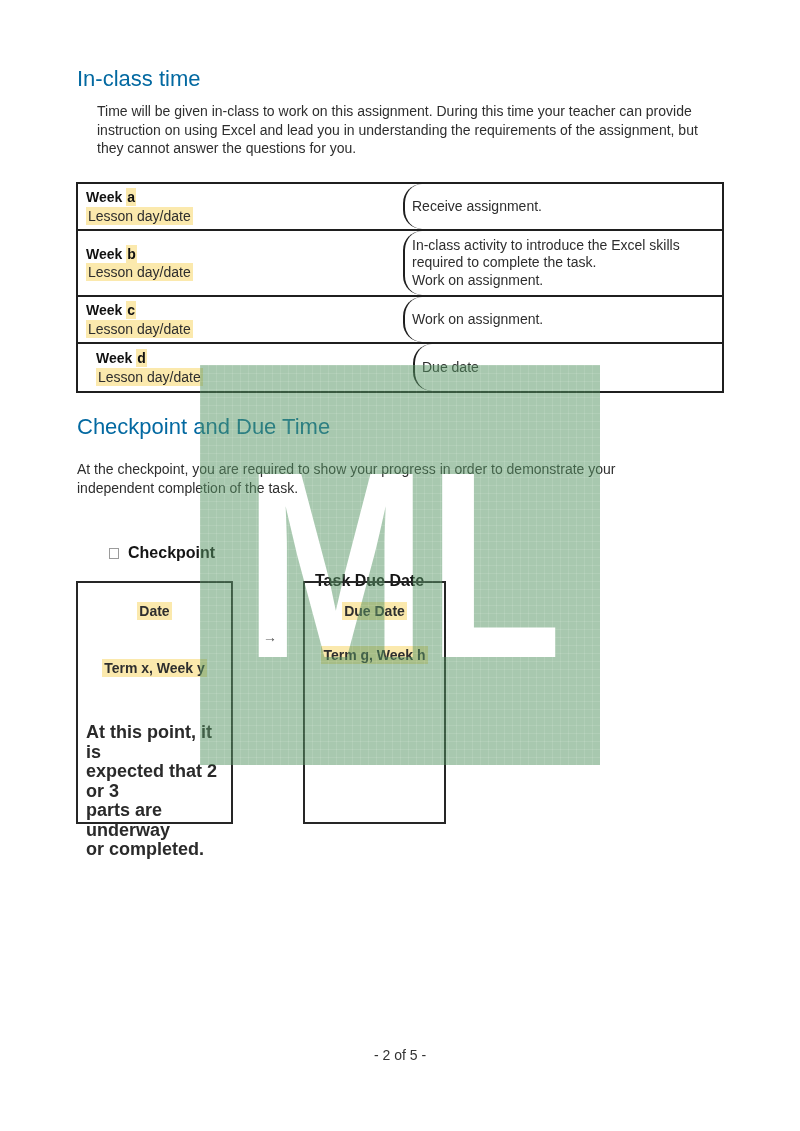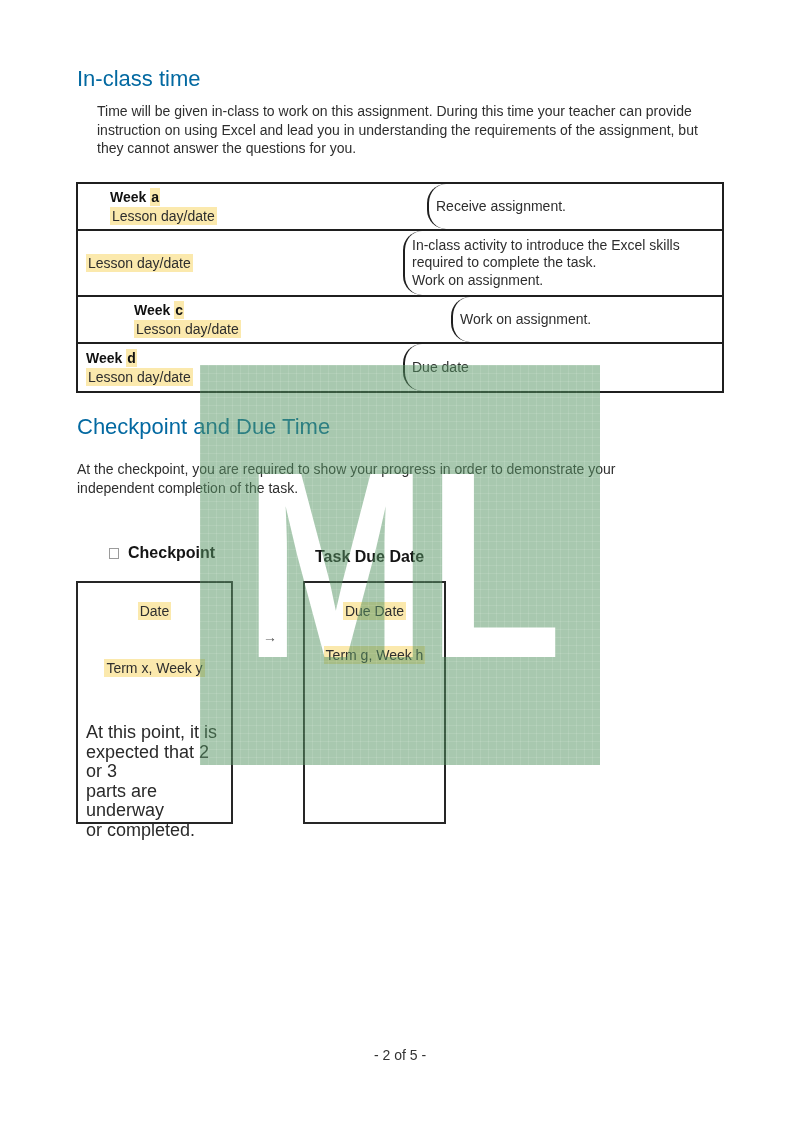--- a/index.html
+++ b/index.html
@@ -14,29 +14,29 @@
   .para{font-size:14px;line-height:18.5px;white-space:pre-line;color:#2e2e2e;}
   .hl{background:var(--highlight);padding:1px 2px;}
   .b{font-weight:bold;color:#111;}
 
   
   .tbl{left:76px;top:182px;width:648px;border:2px solid #1f1f1f;}
   .tr{display:flex;border-top:2px solid #1f1f1f;}
   .tr:first-child{border-top:none;}
   .td-l{width:325px;padding:4px 8px;display:flex;flex-direction:column;justify-content:center;font-size:14px;line-height:18.5px;}
   .td-r{flex:1;border-left:2px solid #1f1f1f;padding:4px 4px 4px 7px;display:flex;flex-direction:column;justify-content:center;font-size:14px;line-height:17.5px;white-space:pre-line;color:#2e2e2e;border-radius:19px;}
-  .r1{min-height:44px;margin-left:24px;}.r2{min-height:66px;}.r3{min-height:47px;padding-left:48px;}.r4{min-height:49px;}
+  .r1{min-height:44px;}.r2{min-height:66px;}.r3{min-height:47px;}.r4{min-height:49px;padding-left:10px;}
   .week-line .hl{padding:1px 1px;}
 
   
   .lbl{font-size:16px;font-weight:bold;color:#151515;display:flex;align-items:center;white-space:nowrap;}
   .checkbox{display:inline-block;width:10px;height:11px;border:1.5px solid #9b9b9b;margin-right:9px;background:transparent;}
 
   
-  .dbox{border:2px solid #262626;background:transparent;}
+  .dbox{border:2px solid #262626;background:transparent;font-weight:bold;}
   .center-line{position:absolute;left:0;right:0;text-align:center;font-size:14px;color:#2e2e2e;white-space:nowrap;}
   .note{position:absolute;left:8px;right:2px;font-size:18px;line-height:19.5px;white-space:pre-line;color:#2a2a2a;}
   .arrow{color:#555;font-size:14px;text-align:center;}
 
   .pagenum{left:0;top:1047px;width:800px;text-align:center;font-size:14px;color:#333;}
 
   .watermark{left:200px;top:365px;width:400px;height:400px;pointer-events:none;}
 </style>
 </head>
 <body>
@@ -49,20 +49,21 @@
 <div class="abs tbl">
   <div class="tr r1">
     <div class="td-l">
       <div class="week-line"><span class="b">Week </span><span class="b hl">a</span></div>
       <div><span class="hl">Lesson day/date</span></div>
     </div>
     <div class="td-r">Receive assignment.</div>
   </div>
   <div class="tr r2">
     <div class="td-l">
+      <div class="week-line"><span class="b">Week </span><span class="b hl">b</span></div>
       <div><span class="hl">Lesson day/date</span></div>
     </div>
     <div class="td-r">In-class activity to introduce the Excel skills
 required to complete the task.
 Work on assignment.</div>
   </div>
   <div class="tr r3">
     <div class="td-l">
       <div class="week-line"><span class="b">Week </span><span class="b hl">c</span></div>
       <div><span class="hl">Lesson day/date</span></div>
@@ -79,21 +80,21 @@
 </div>
 
 <div class="abs h" style="left:77px;top:414px;">Checkpoint and Due Time</div>
 <div class="abs para" style="left:77px;top:460px;width:720px;">At the checkpoint, you are required to show your progress in order to demonstrate your
 independent completion of the task.</div>
 
 <div class="abs lbl" style="left:97px;top:544px;padding-left:12px;">
   <span class="checkbox"></span>
   <span>Checkpoint</span>
 </div>
-<div class="abs lbl" style="left:315px;top:548px;">Task Due Date</div>
+<div class="abs lbl" style="left:315px;top:572px;">Task Due Date</div>
 
 <div class="abs dbox" style="left:76px;top:581px;width:157px;height:243px;">
   <div class="center-line" style="top:20px;"><span class="hl">Date</span></div>
   <div class="center-line" style="top:77px;"><span class="hl">Term x, Week y</span></div>
   <div class="note" style="top:140px;">At this point, it is
 expected that 2 or 3
 parts are underway
 or completed.</div>
 </div>
 

